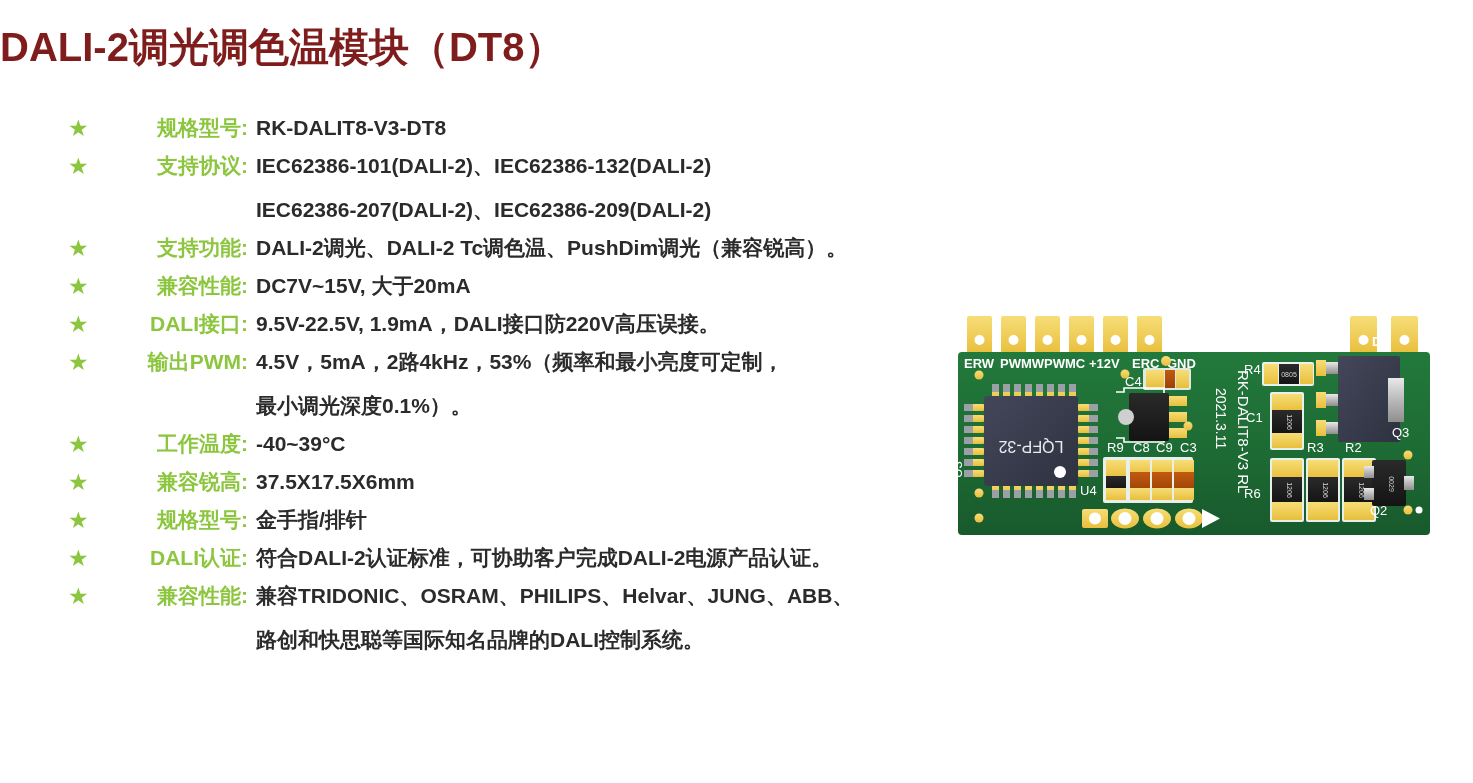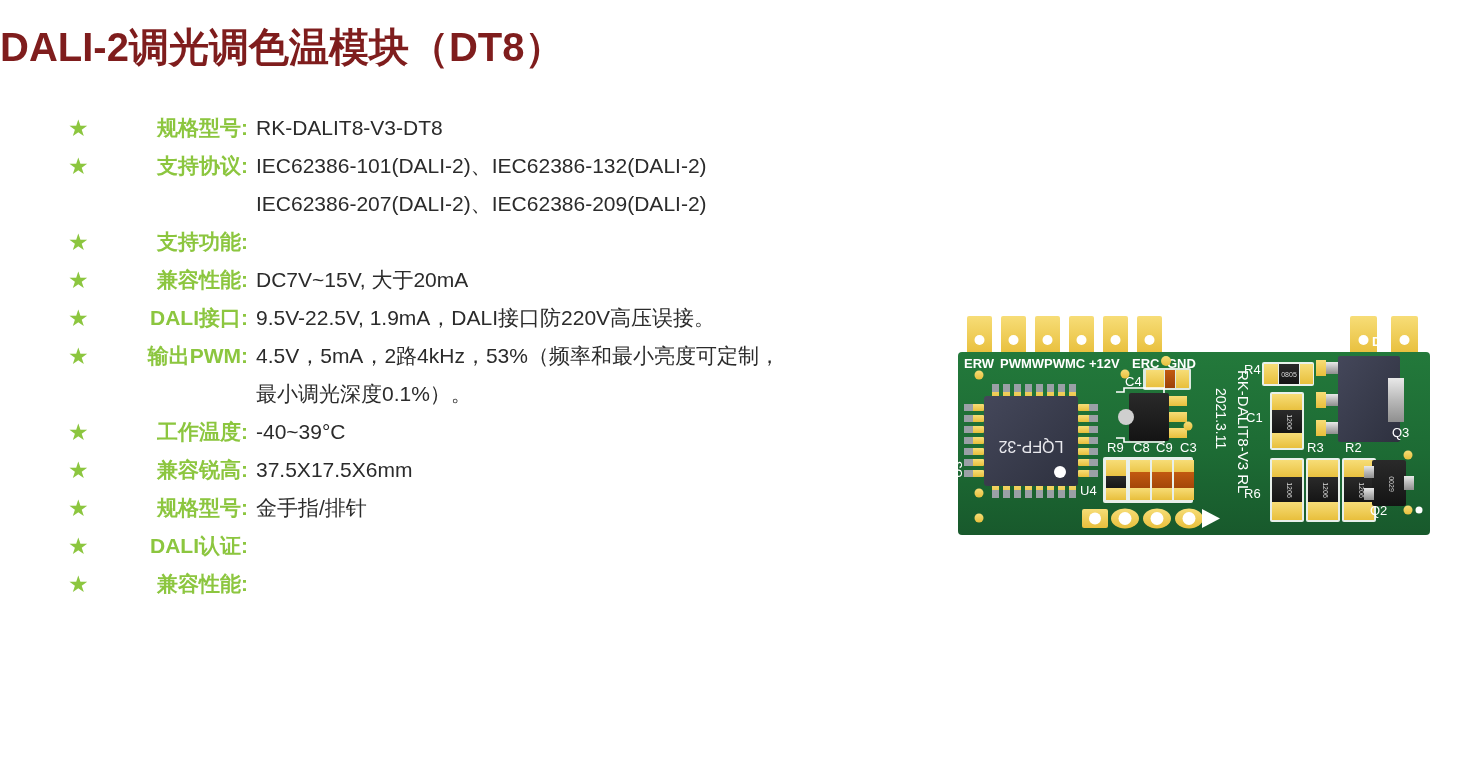--- a/index.html
+++ b/index.html
@@ -65,23 +65,24 @@
   }
   .spec-value {
     flex: 1 1 auto;
     font-size: 21px;
     line-height: 32px;
     color: #2b2b2b;
   }
   .spec-value .vline {
     display: block;
     white-space: nowrap;
+    font-weight: bold;
   }
   .spec-value .vline + .vline {
-    margin-top: 6px;
+    margin-top: 12px;
   }
 
   
   .pcb-figure {
     position: absolute;
     left: 940px;
     top: 300px;
     width: 510px;
     height: 250px;
   }
@@ -107,20 +108,23 @@
     <span class="spec-label">支持协议:</span>
     <span class="spec-value">
       <span class="vline">IEC62386-101(DALI-2)、IEC62386-132(DALI-2)</span>
       <span class="vline">IEC62386-207(DALI-2)、IEC62386-209(DALI-2)</span>
     </span>
   </div>
 
   <div class="spec-row">
     <span class="star-icon">★</span>
     <span class="spec-label">支持功能:</span>
+    <span class="spec-value">
+      <span class="vline">DALI-2调光、DALI-2 Tc调色温、PushDim调光（兼容锐高）。</span>
+    </span>
   </div>
 
   <div class="spec-row">
     <span class="star-icon">★</span>
     <span class="spec-label">兼容性能:</span>
     <span class="spec-value">
       <span class="vline">DC7V~15V, 大于20mA</span>
     </span>
   </div>
 
@@ -161,25 +165,32 @@
     <span class="star-icon">★</span>
     <span class="spec-label">规格型号:</span>
     <span class="spec-value">
       <span class="vline">金手指/排针</span>
     </span>
   </div>
 
   <div class="spec-row">
     <span class="star-icon">★</span>
     <span class="spec-label">DALI认证:</span>
+    <span class="spec-value">
+      <span class="vline">符合DALI-2认证标准，可协助客户完成DALI-2电源产品认证。</span>
+    </span>
   </div>
 
   <div class="spec-row">
     <span class="star-icon">★</span>
     <span class="spec-label">兼容性能:</span>
+    <span class="spec-value">
+      <span class="vline">兼容TRIDONIC、OSRAM、PHILIPS、Helvar、JUNG、ABB、</span>
+      <span class="vline">路创和快思聪等国际知名品牌的DALI控制系统。</span>
+    </span>
   </div>
 
 </div>
 
 <div class="pcb-figure">
 <svg width="510" height="250" viewBox="0 0 510 250" xmlns="http://www.w3.org/2000/svg">
   <defs>
     <linearGradient id="boardGrad" x1="0" y1="0" x2="0" y2="1">
       <stop offset="0%" stop-color="#23793b"></stop>
       <stop offset="55%" stop-color="#1d6b34"></stop>

